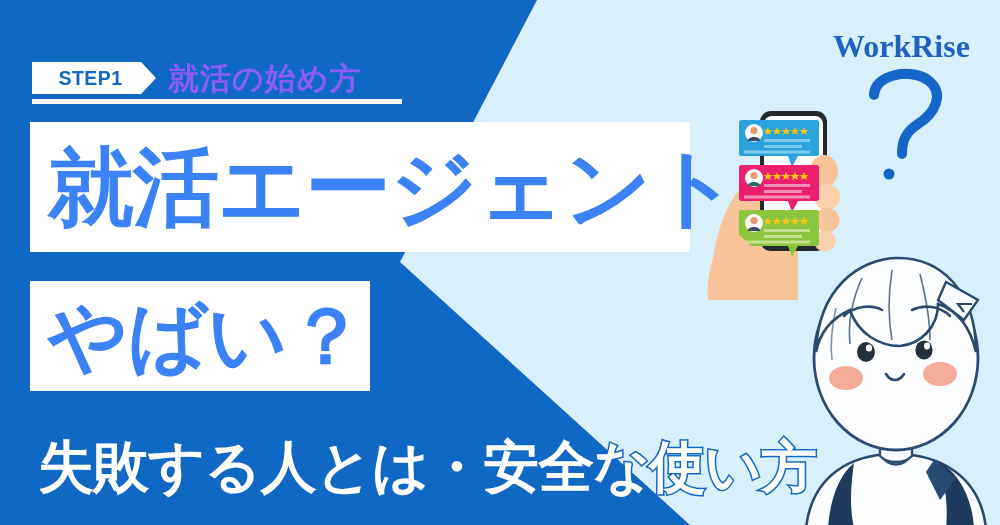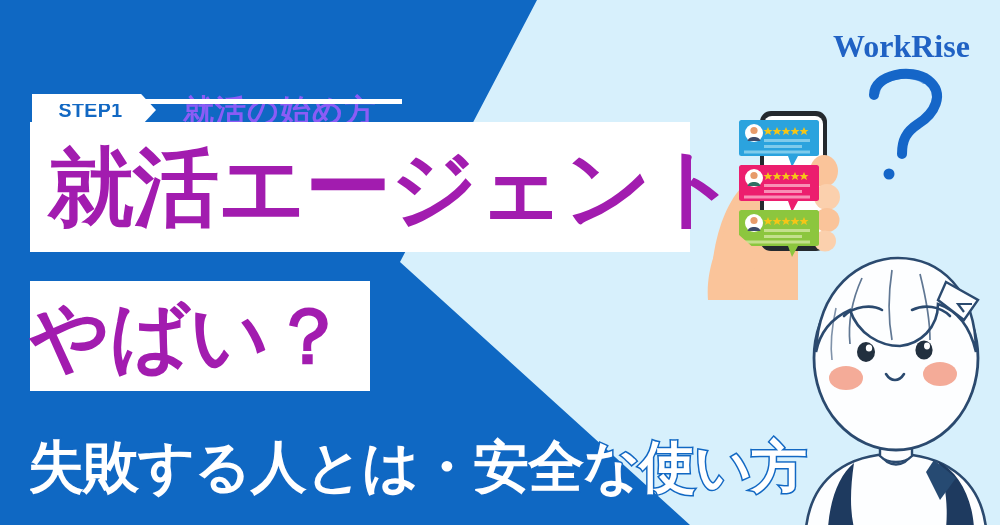--- a/index.html
+++ b/index.html
@@ -12,21 +12,21 @@
   #banner{
     position:absolute;inset:0;width:1000px;height:525px;overflow:hidden;
     background:#D7F0FC;
   }
   
   .bg-svg{position:absolute;left:0;top:0;width:1000px;height:525px;}
 
   
   .step-row{
     position:absolute;left:32px;top:52px;width:420px;height:52px;
-    display:flex;align-items:center;gap:27px;margin-top:32px;
+    display:flex;align-items:center;gap:12px;
   }
   .step-badge{
     position:relative;height:32px;min-width:98px;
     background:#ffffff;
     display:flex;align-items:center;justify-content:center;
     padding:0 16px 0 10px;
     clip-path:polygon(0 0,88% 0,100% 50%,88% 100%,0 100%);
   }
   .step-badge span{
     color:#1268C3;font-weight:bold;font-size:21px;letter-spacing:0.5px;
@@ -43,30 +43,30 @@
     position:absolute;left:32px;top:99px;width:370px;height:5px;background:#ffffff;
   }
 
   
   .title-box{
     position:absolute;background:#ffffff;display:flex;align-items:center;
   }
   #title-box-1{left:30px;top:122px;width:660px;height:130px;}
   #title-box-2{left:30px;top:281px;width:340px;height:110px;}
   .title-text{
-    color:#a21caf;font-weight:bold;
+    color:#3b82f6;font-weight:bold;
     font-family:"DejaVu Sans",sans-serif;
     white-space:nowrap;line-height:1;
   }
   #title-text-1{font-size:86px;padding-left:18px;letter-spacing:-1px;}
-  #title-text-2{font-size:78px;letter-spacing:0px;}
+  #title-text-2{font-size:78px;padding-left:18px;letter-spacing:0px;}
 
   
   .subtitle{
-    position:absolute;left:28px;top:432px;
+    position:absolute;left:38px;top:432px;
     font-size:56px;font-weight:bold;color:#ffffff;
     font-family:"DejaVu Sans",sans-serif;
     white-space:nowrap;line-height:1.25;
     letter-spacing:-1px;
     z-index:6;
     -webkit-text-stroke:3px #1268C3;
     paint-order:stroke fill;
   }
 
   

